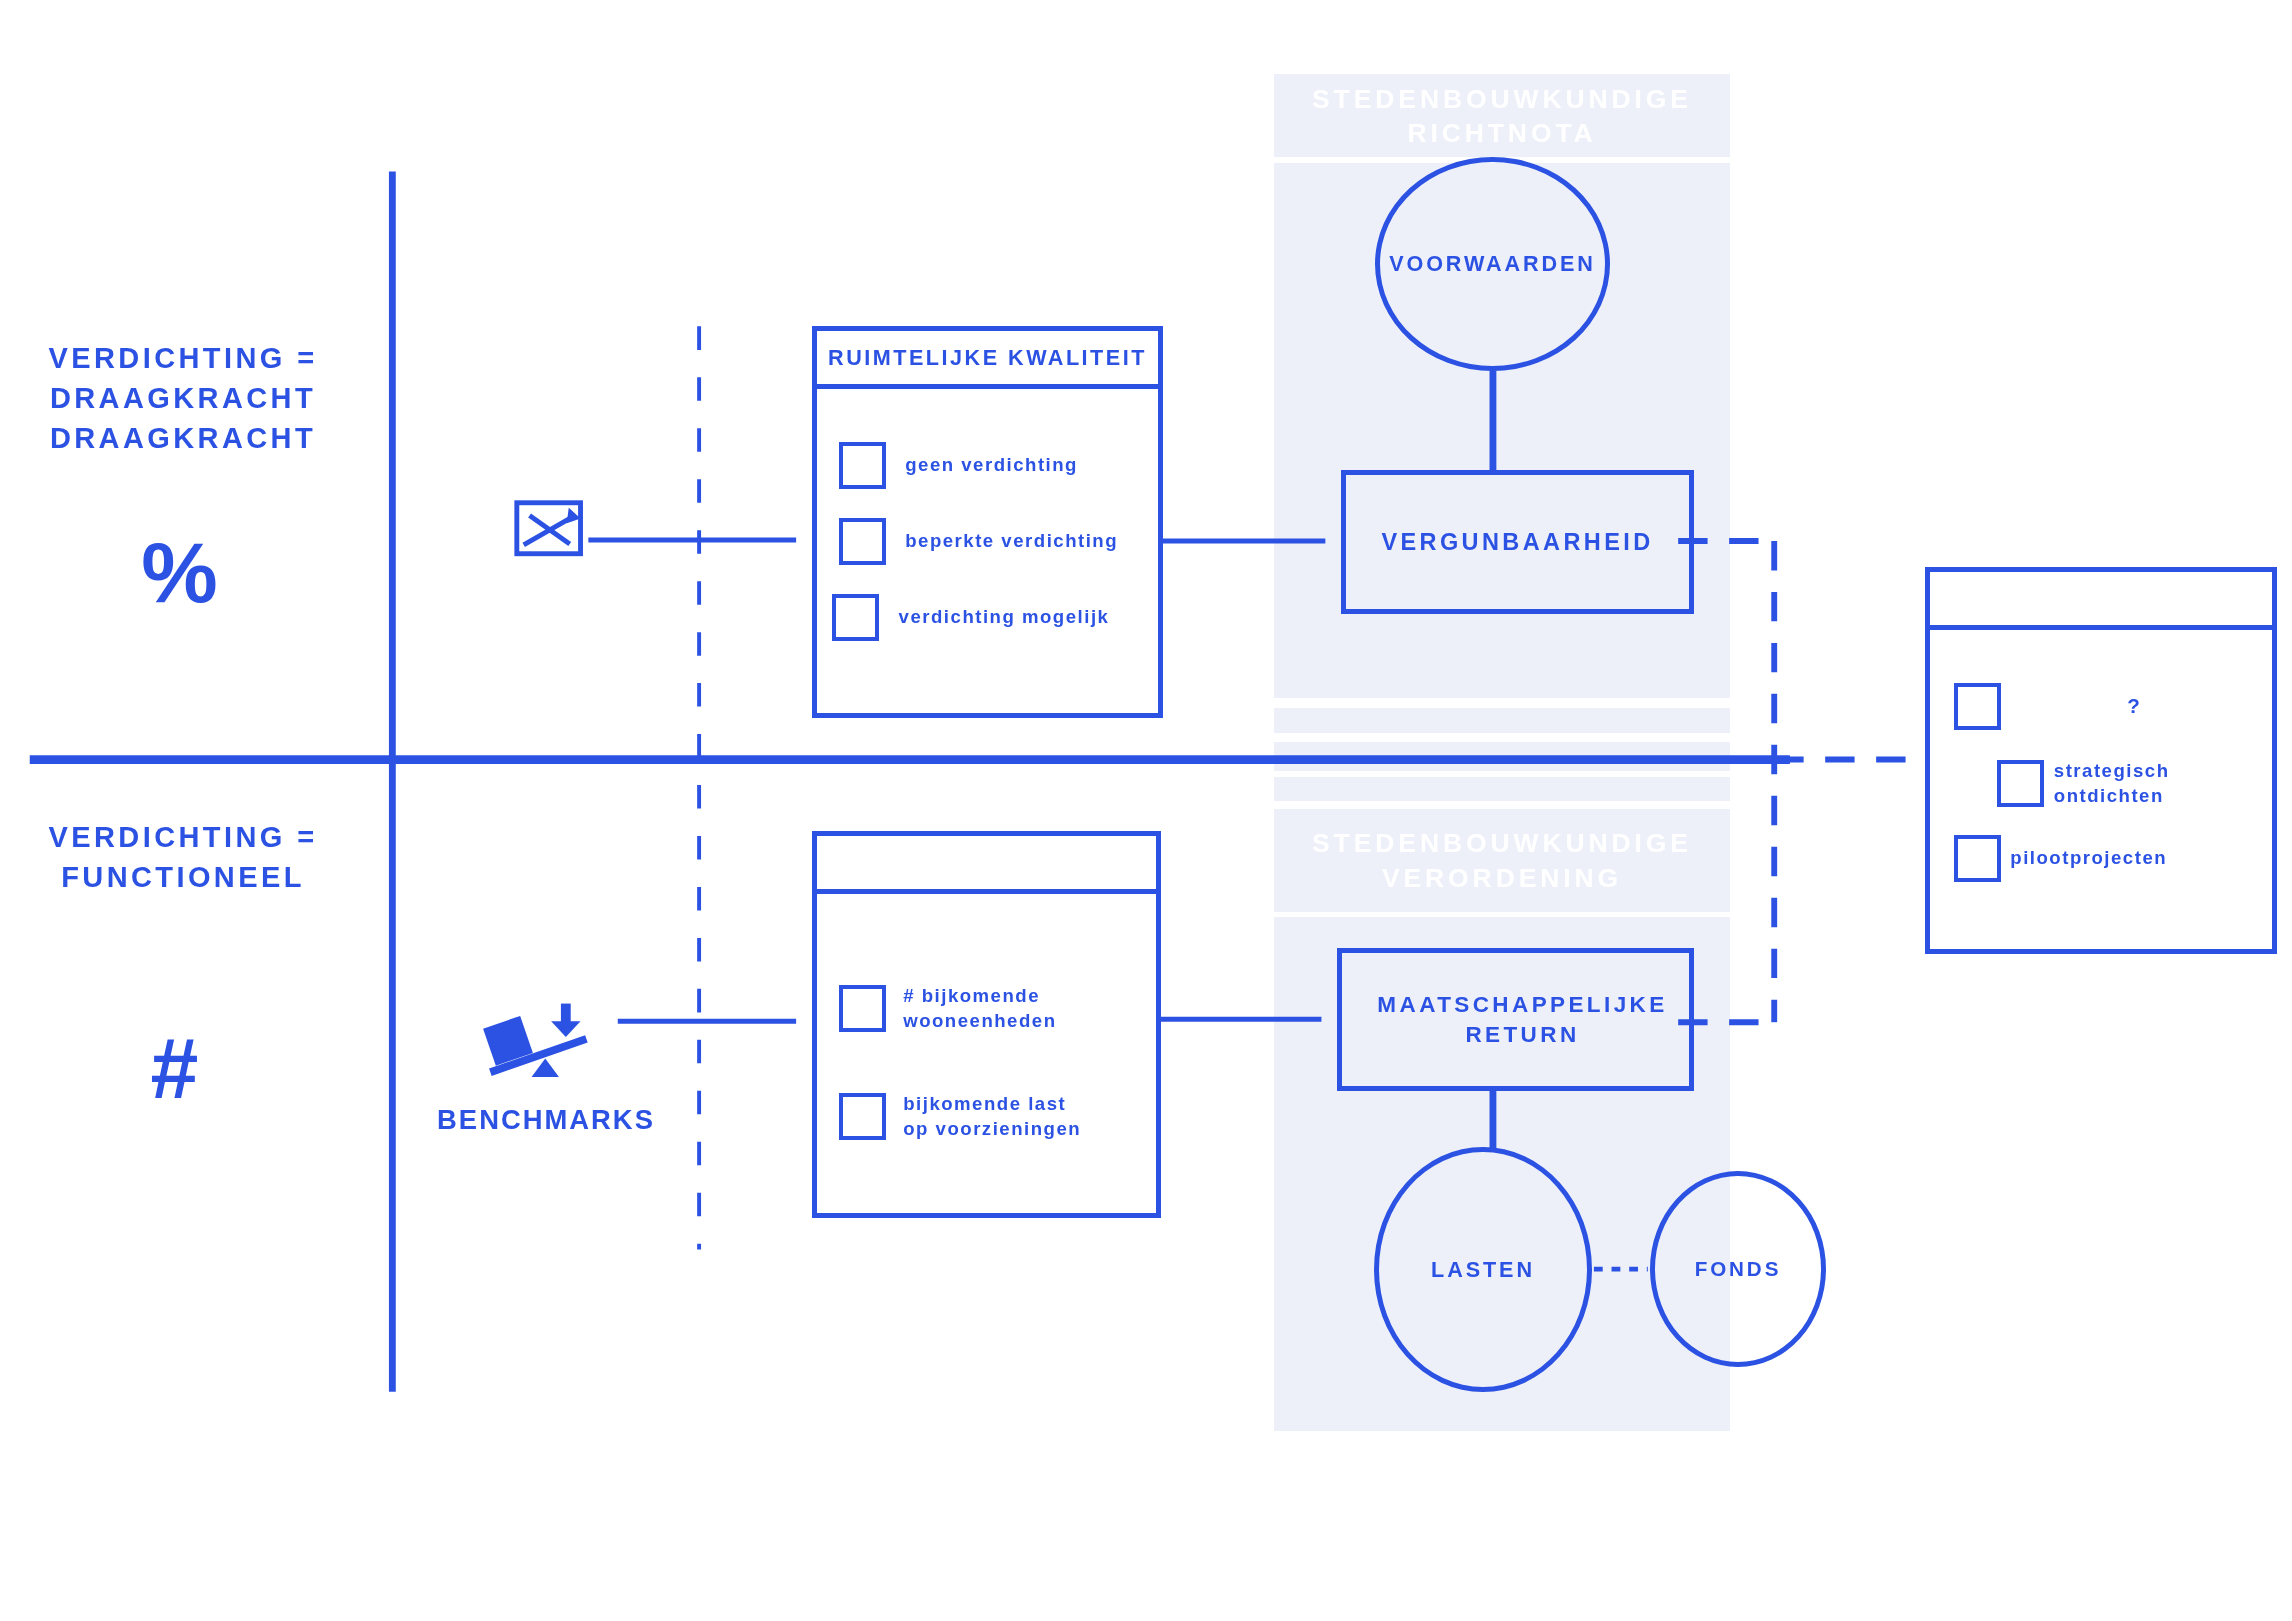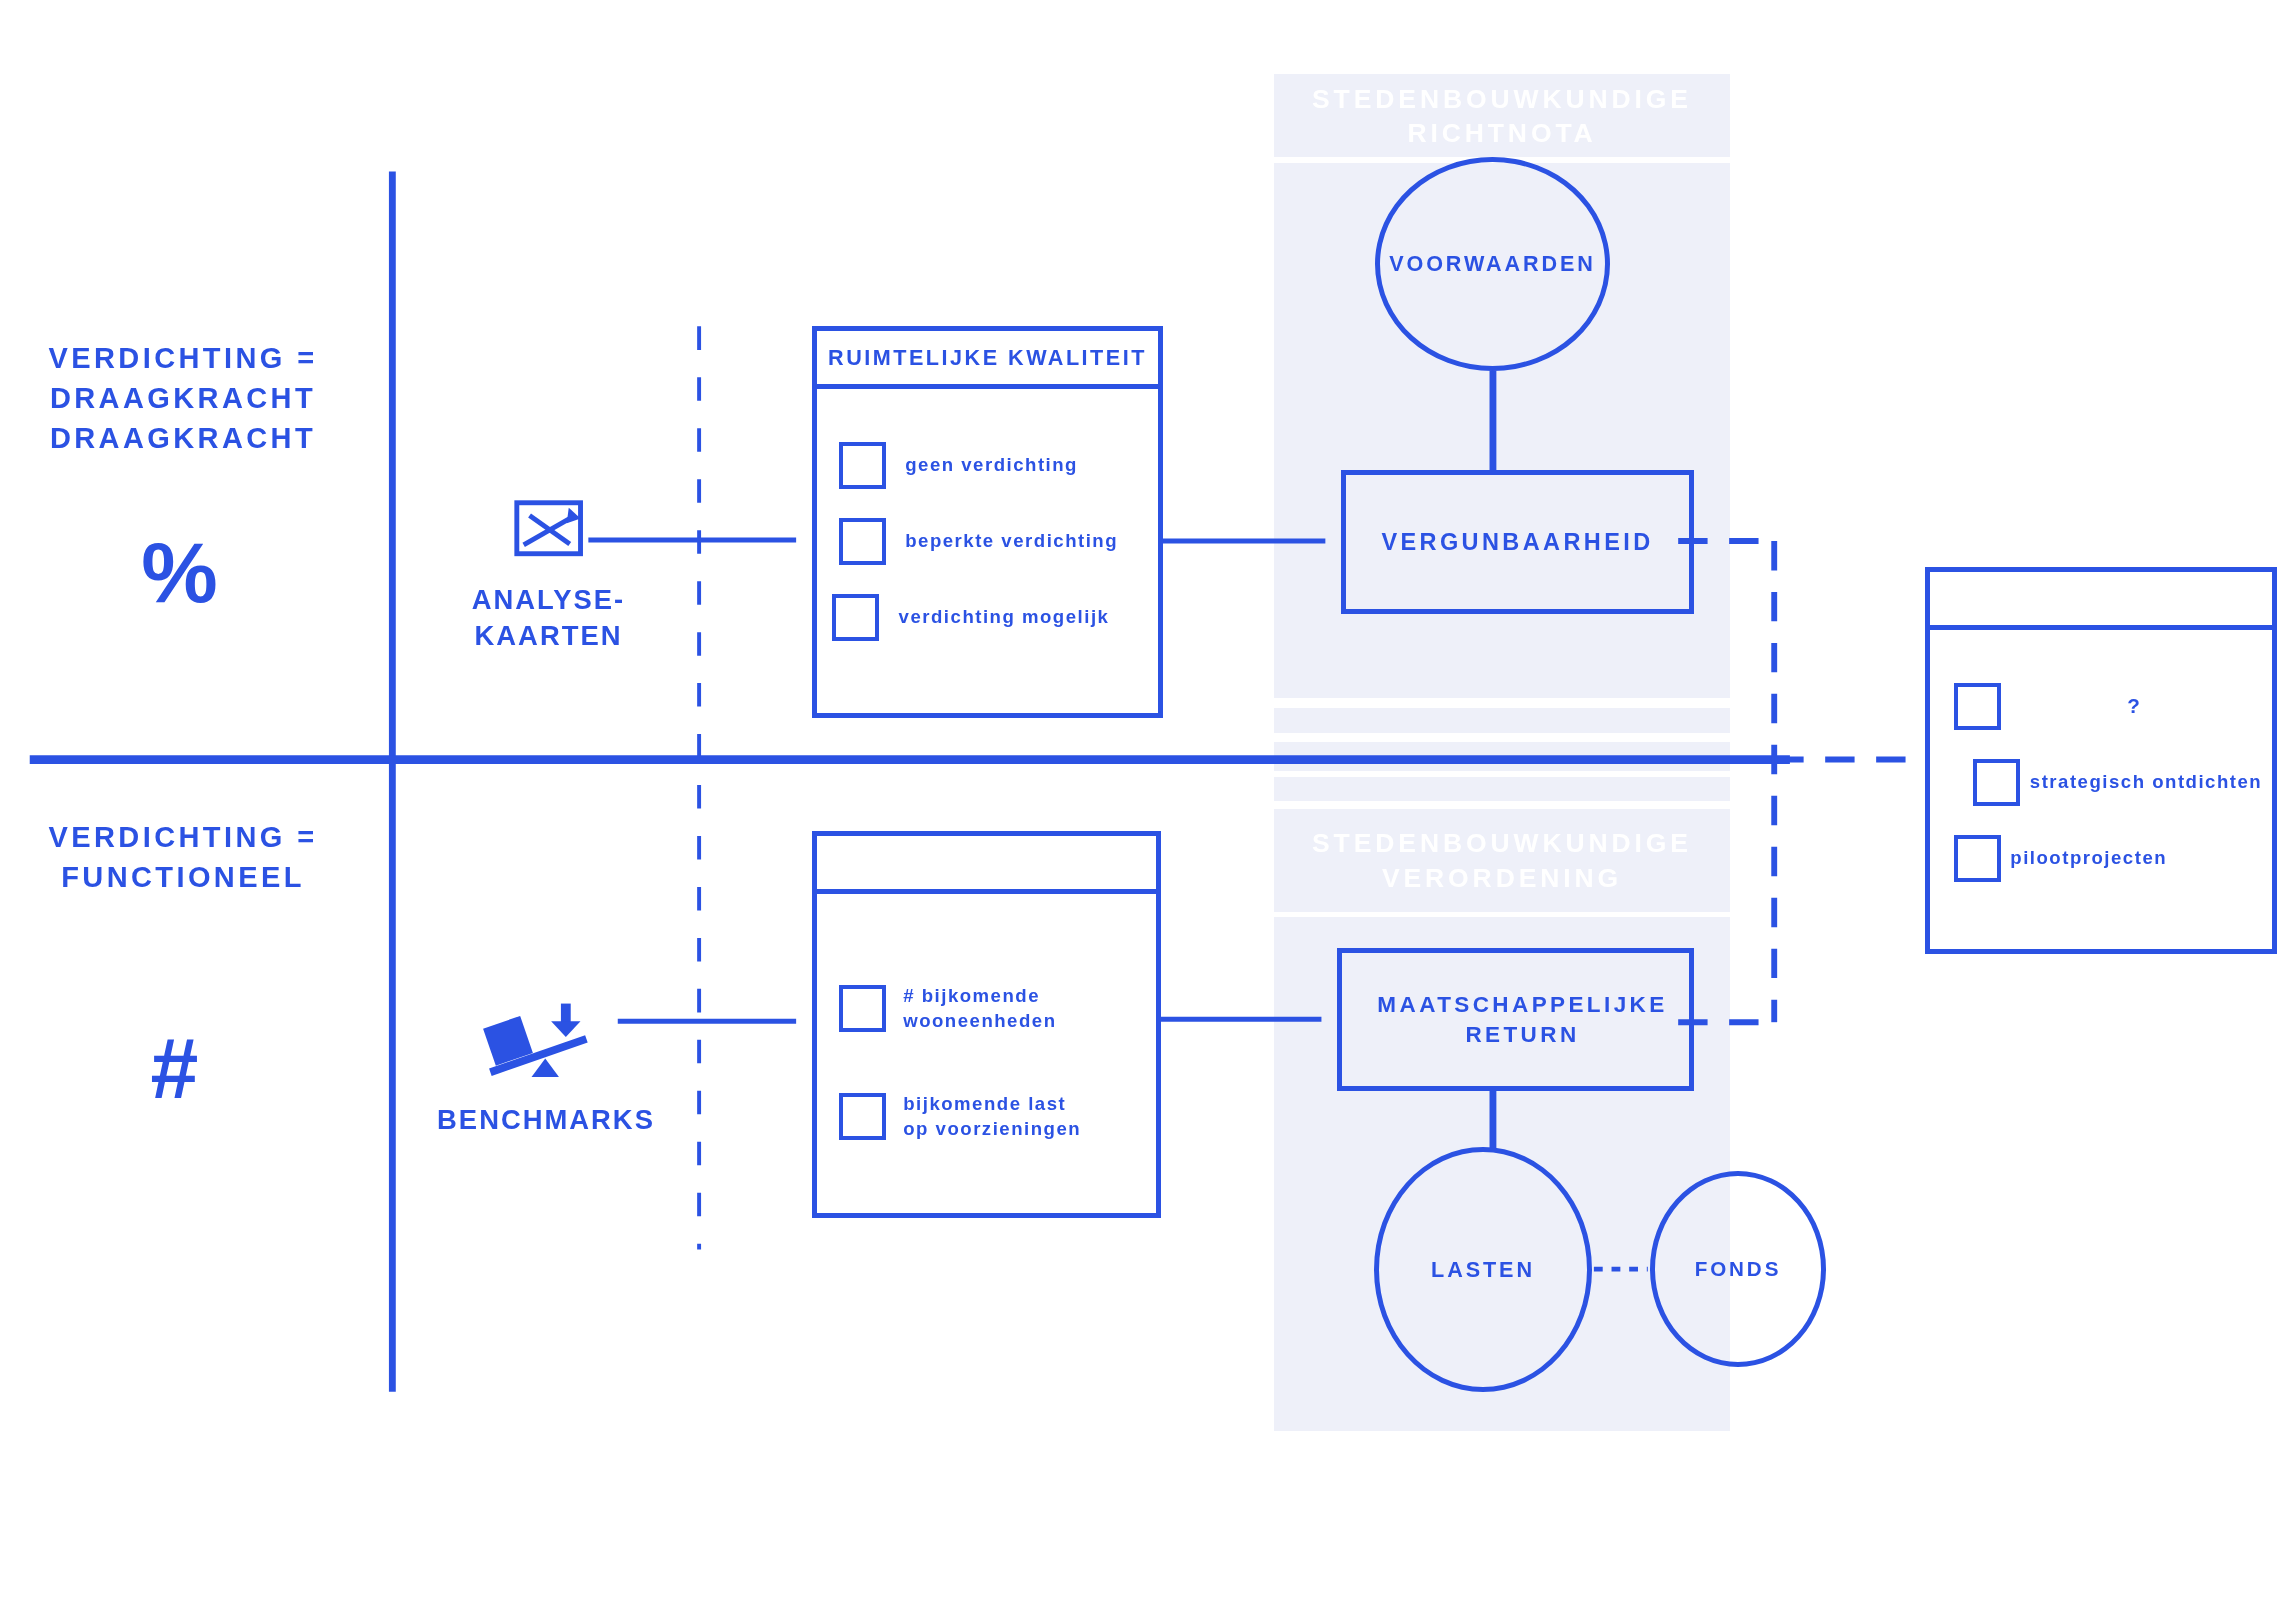--- a/index.html
+++ b/index.html
@@ -115,24 +115,20 @@
     <div>DRAAGKRACHT</div>
   </div>
   <div class="quad-symbol" style="left:101px;top:523px;width:157px;">%</div>
 
   <div class="quad-label" style="left:36px;top:817px;width:294px;">
     <div>VERDICHTING =</div>
     <div>FUNCTIONEEL</div>
   </div>
   <div class="quad-symbol" style="left:96px;top:1019px;width:157px;">#</div>
 
-  <div class="src-label" style="left:431px;top:582px;width:235px;">
-    <div>ANALYSE-</div>
-    <div>KAARTEN</div>
-  </div>
   <div class="src-label" style="left:399px;top:1102px;width:294px;">BENCHMARKS</div>
 
   <div class="dbox white" style="left:796px;top:326px;width:351px;height:392px;">
     <div class="dbox-header">RUIMTELIJKE KWALITEIT</div>
     <div class="cb-row" style="left:21.6px;top:111px;gap:19.6px;">
       <span class="cbx"></span>
       <span class="cb-label">geen verdichting</span>
     </div>
     <div class="cb-row" style="left:21.6px;top:187px;gap:19.6px;">
       <span class="cbx"></span>
@@ -181,21 +177,21 @@
   <div class="circle" style="left:1650px;top:1171px;width:176px;height:196px;font-size:20.6px;">
     <span>FONDS</span>
   </div>
 
   <div class="dbox white" style="left:1909px;top:567px;width:352px;height:387px;">
     <div class="dbox-header"></div>
     <div class="cb-row" style="left:23.5px;top:111px;right:13.7px;gap:9.8px;">
       <span class="cbx"></span>
       <span class="cb-label" style="flex:1;text-align:center;font-size:20.6px;">?</span>
     </div>
-    <div class="cb-row" style="left:8px;top:187px;gap:9.8px;padding-left:35px;">
+    <div class="cb-row" style="left:32px;top:187px;gap:9.8px;padding-left:35px;">
       <span class="cbx"></span>
       <span class="cb-label">strategisch ontdichten</span>
     </div>
     <div class="cb-row" style="left:23.5px;top:263px;gap:9.8px;">
       <span class="cbx"></span>
       <span class="cb-label">pilootprojecten</span>
     </div>
   </div>
 
 </div>

